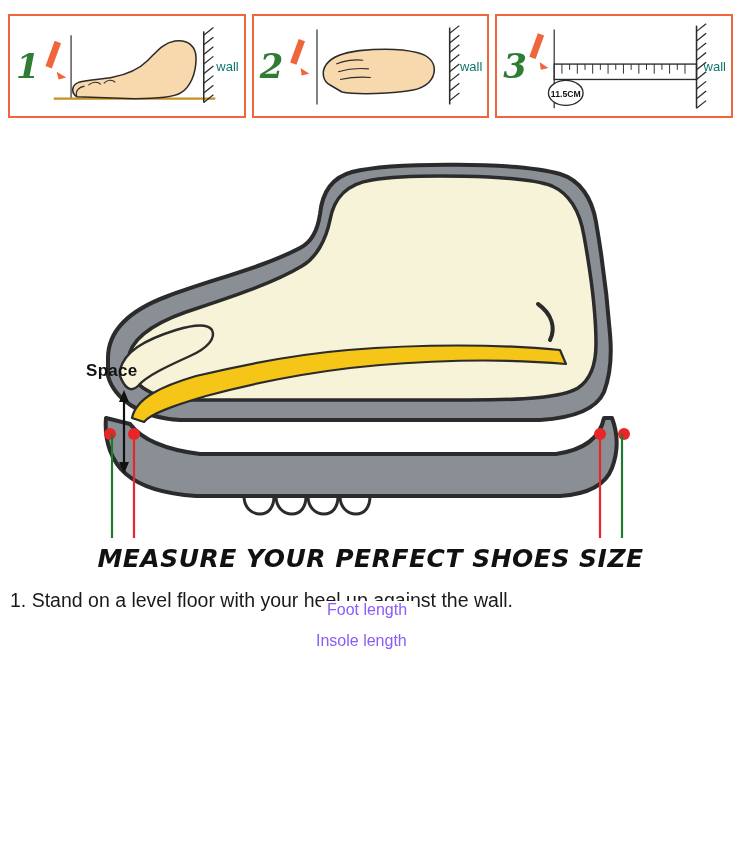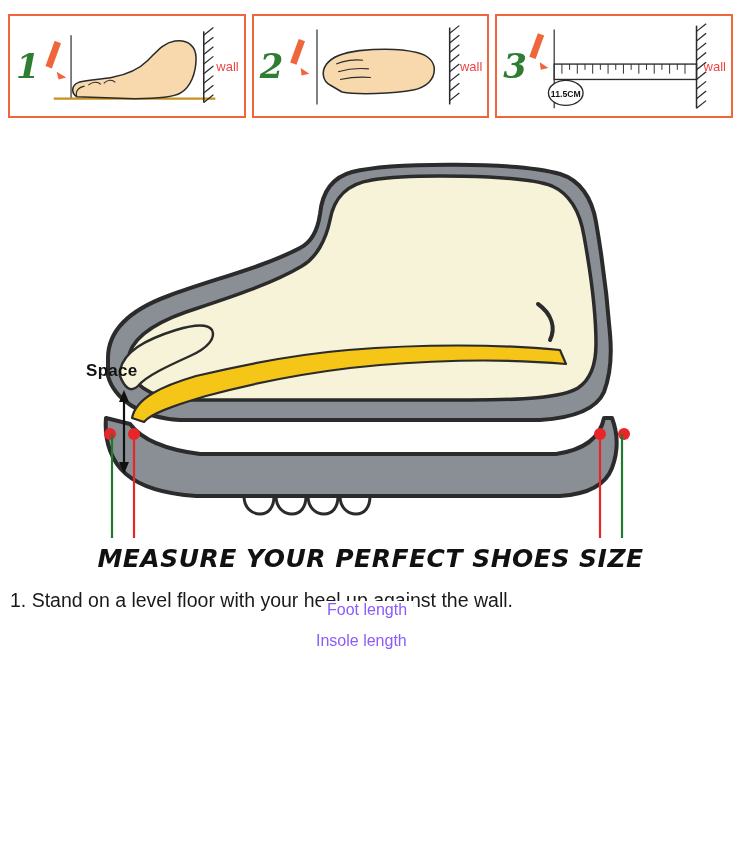--- a/index.html
+++ b/index.html
@@ -43,21 +43,21 @@
     font-size: 34px;
     color: #2e7d32;
     line-height: 1;
   }
   .wall-label {
     position: absolute;
     right: 5px;
     top: 50%;
     transform: translateY(-50%);
     font-size: 13px;
-    color: #ef4444;
+    color: #0f766e;
   }
   .panel-svg {
     position: absolute;
     left: 0;
     top: 0;
     width: 100%;
     height: 100%;
   }
 
   

